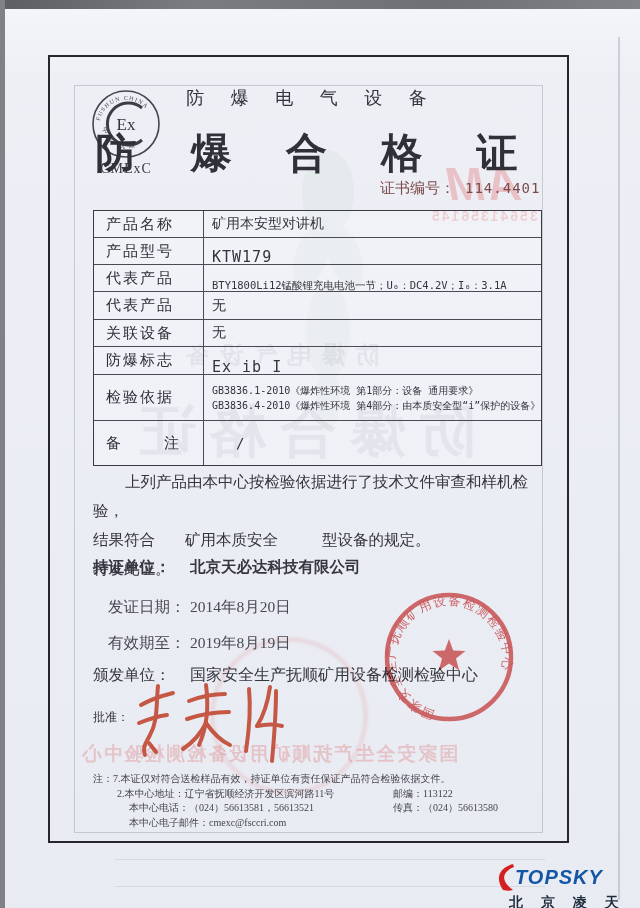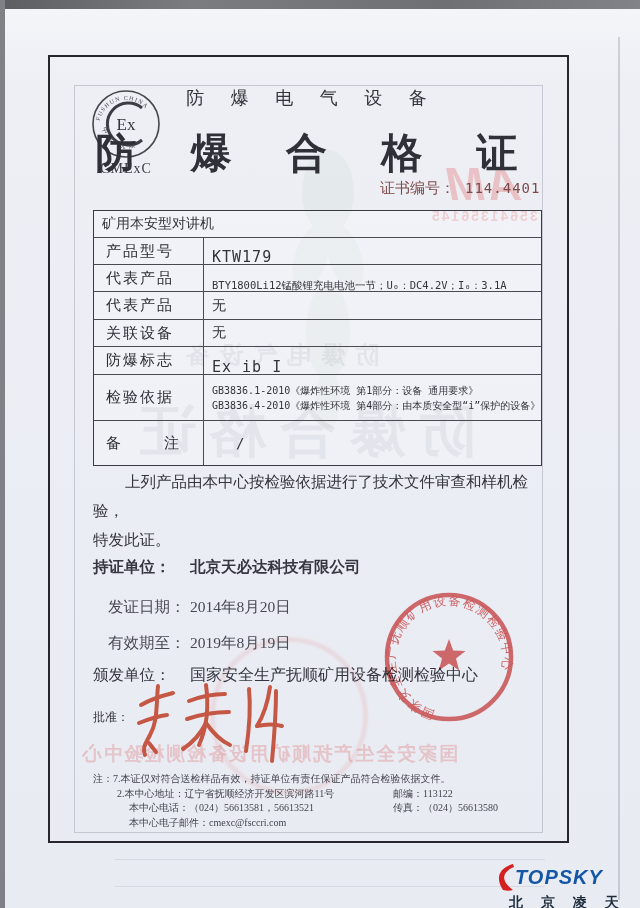--- a/index.html
+++ b/index.html
@@ -143,20 +143,21 @@
     <div class="logo-caption">CMExC</div>
 
     <div class="subtitle">防 爆 电 气 设 备</div>
     <div class="title">防 爆 合 格 证</div>
     <div class="certno">
       <span>证书编号：</span><span class="num">114.4401</span>
     </div>
 
     <div class="tbl">
       <div class="trow r-h27 r-name">
+        <div class="tlabel">产品名称</div>
         <div class="tval">
             <span>矿用本安型对讲机</span>
           </div>
       </div>
       <div class="trow r-h27 r-model">
         <div class="tlabel">产品型号</div>
         <div class="tval mono">
             <span>KTW179</span>
           </div>
       </div>
@@ -194,20 +195,23 @@
       <div class="trow r-note">
         <div class="tlabel">备　注</div>
         <div class="tval mono">
             <span>/</span>
           </div>
       </div>
     </div>
 
     <div class="statement">
       <div><span class="indent"></span><span>上列产品由本中心按检验依据进行了技术文件审查和样机检验，</span></div>
+      <div>
+        <span>结果符合</span><span class="fill-gap1"></span><span>矿用本质安全</span><span class="fill-gap2"></span><span>型设备的规定。</span>
+      </div>
       <div><span>特发此证。</span></div>
     </div>
 
     <div class="field f-holder">
       <span class="flabel">持证单位：</span>
       <span class="fvalue">北京天必达科技有限公司</span>
     </div>
     <div class="field f-issue">
       <span class="flabel">发证日期：</span>
       <span class="fvalue">2014年8月20日</span>

